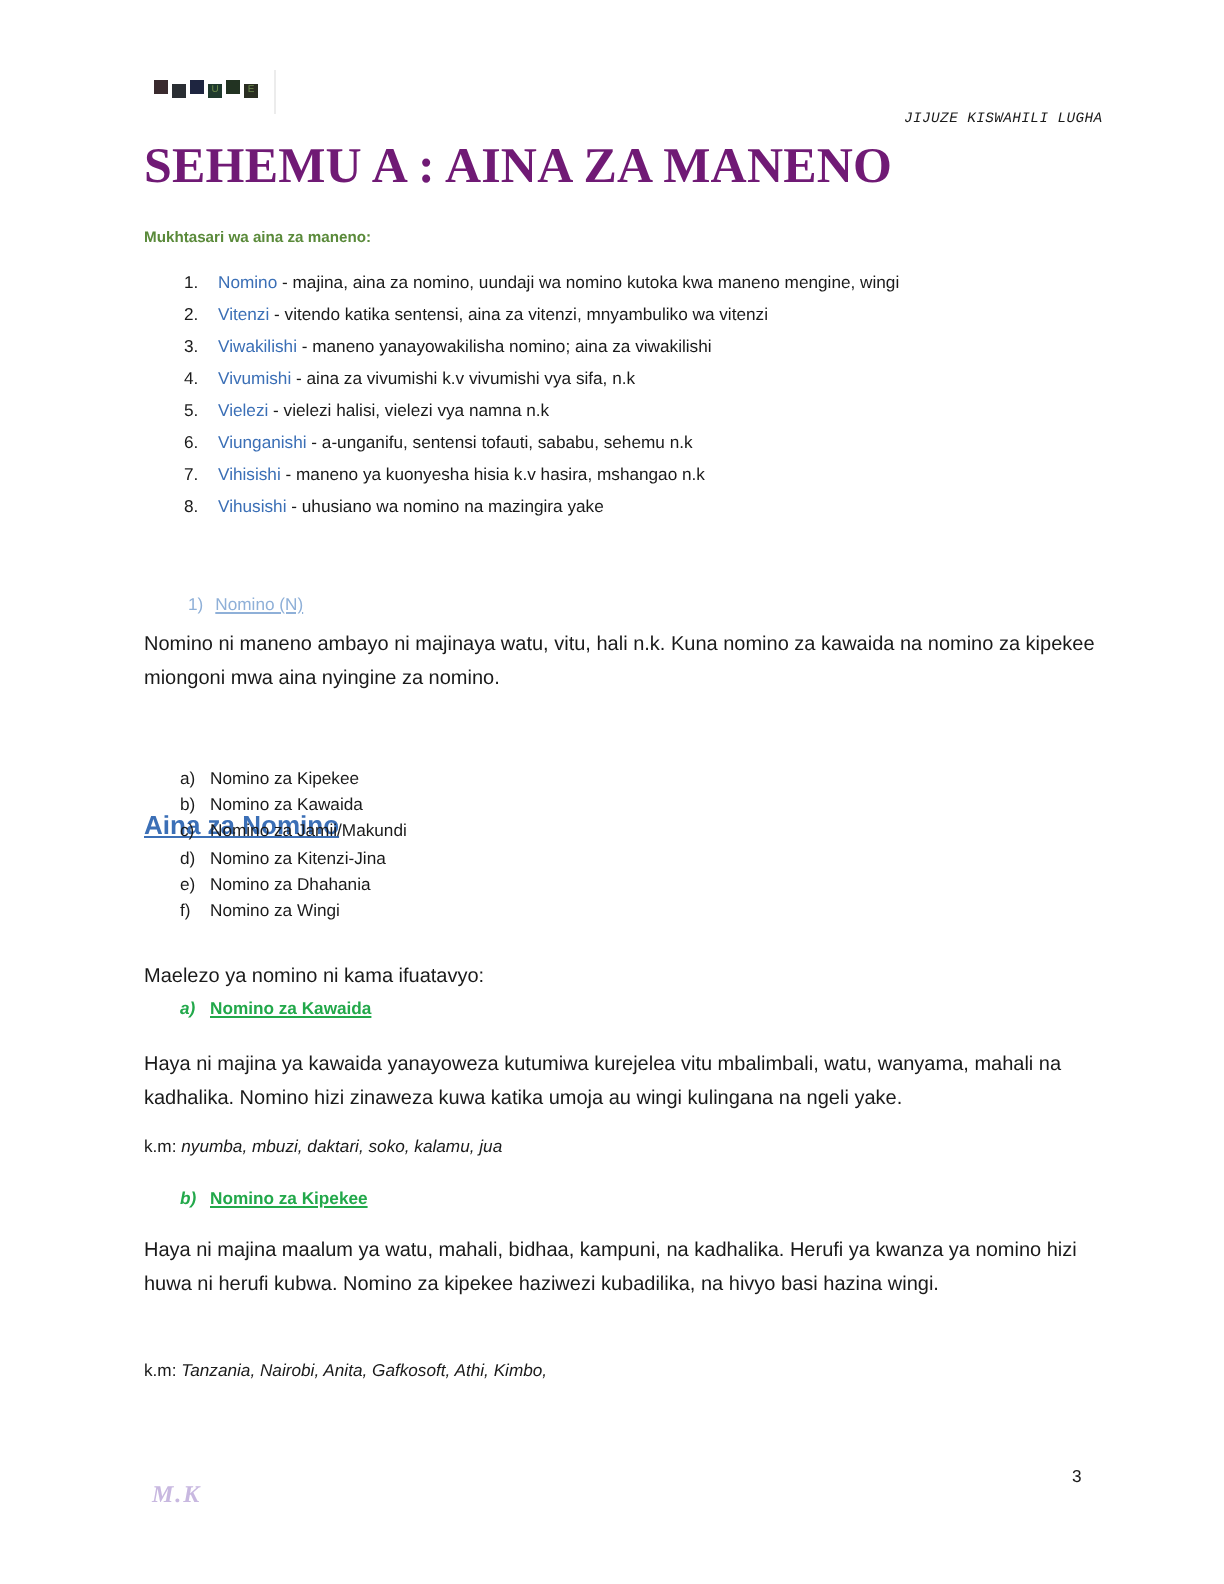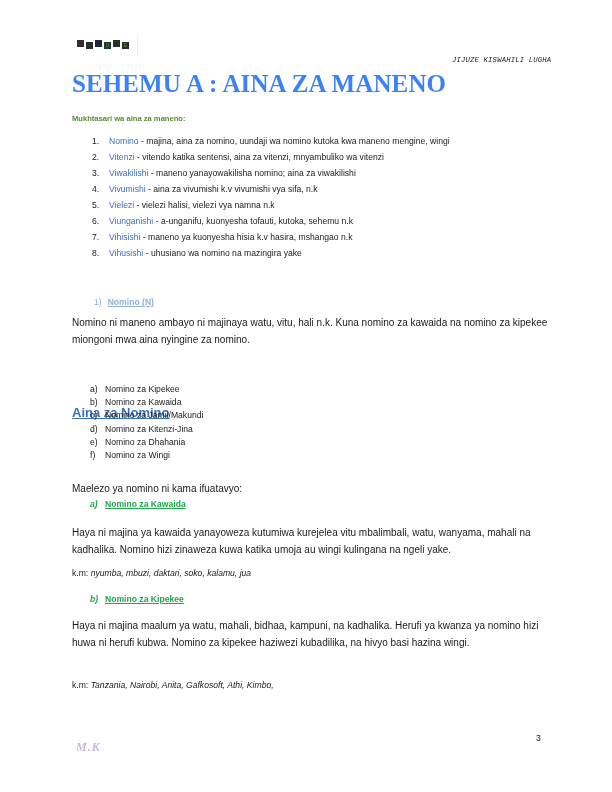--- a/index.html
+++ b/index.html
@@ -11,29 +11,29 @@
   .logo .b1 { background: #3a2a2e; margin-bottom: 2px; }
   .logo .b2 { background: #2a2e33; }
   .logo .b3 { background: #1e2540; margin-bottom: 2px; }
   .logo .b4 { background: #1f3a2e; }
   .logo .b5 { background: #223322; margin-bottom: 2px; }
   .logo .b6 { background: #2a2e22; }
   .vline { position: absolute; left: 137px; top: 35px; width: 1px; height: 22px; background: #ececec; }
   .header-right { position: absolute; left: 452px; top: 56px; font-size: 7.2px; font-style: italic;
                   letter-spacing: 0.2px; color: #1a1a1a; font-family: Liberation Mono, monospace; }
   h1 { position: absolute; left: 72px; top: 70px; margin: 0; font-family: "Liberation Serif", serif;
-       font-weight: bold; font-size: 25px; color: #3b82f6; letter-spacing: 0.1px; }
+       font-weight: bold; font-size: 25px; color: #701a75; letter-spacing: 0.1px; }
   .subhead { position: absolute; left: 72px; top: 114px; font-size: 7.6px; font-weight: bold; color: #5a8a3a; text-align: center; }
   .toc { position: absolute; left: 92px; top: 133px; margin: 0; padding: 0; list-style: none; font-size: 8.6px; line-height: 16px; }
   .toc li { display: flex; }
   .toc .num { width: 17px; flex: none; }
   .toc .body { width: 440px; }
   .toc .term { color: #3b6fb6; }
   .sec1 { position: absolute; left: 94px; top: 297px; font-size: 8.6px; color: #8fb0d8; }
-  .sec1 .lbl { text-decoration: underline; margin-left: 6px; font-weight: bold; }
+  .sec1 .lbl { text-decoration: underline; margin-left: 6px; }
   .para { position: absolute; left: 72px; font-size: 10px; line-height: 17px; width: 480px; }
   .aina-head { position: absolute; left: 72px; top: 361px; font-size: 13px; font-weight: bold; color: #3b6fb6; text-decoration: underline; margin-top: 44px; }
   .alist { position: absolute; left: 90px; top: 383px; margin: 0; padding: 0; list-style: none; font-size: 8.6px; line-height: 13.2px; }
   .alist li { display: flex; }
   .alist .let { width: 15px; flex: none; }
   .green-head { position: absolute; left: 90px; font-size: 8.6px; font-weight: bold; color: #22a84a; }
   .green-head .let { font-style: italic; color: #22a84a; display: inline-block; width: 15px; }
   .green-head .t { text-decoration: underline; }
   .km { position: absolute; left: 72px; font-size: 8.6px; }
   .km i { font-style: italic; }
@@ -74,21 +74,21 @@
   <li>
       <span class="num">4.</span>
       <span class="body"><span class="term">Vivumishi</span><span> - aina za vivumishi k.v vivumishi vya sifa, n.k</span></span>
     </li>
   <li>
       <span class="num">5.</span>
       <span class="body"><span class="term">Vielezi</span><span> - vielezi halisi, vielezi vya namna n.k</span></span>
     </li>
   <li>
       <span class="num">6.</span>
-      <span class="body"><span class="term">Viunganishi</span><span> - a-unganifu, kuonyesha tofauti, kutoka, sehemu n.k</span></span>
+      <span class="body"><span class="term">Viunganishi</span><span> - a-unganifu, sentensi tofauti, sababu, sehemu n.k</span></span>
     </li>
   <li>
       <span class="num">7.</span>
       <span class="body"><span class="term">Vihisishi</span><span> - maneno ya kuonyesha hisia k.v hasira, mshangao n.k</span></span>
     </li>
   <li>
       <span class="num">8.</span>
       <span class="body"><span class="term">Vihusishi</span><span> - uhusiano wa nomino na mazingira yake</span></span>
     </li>
 </ol>

